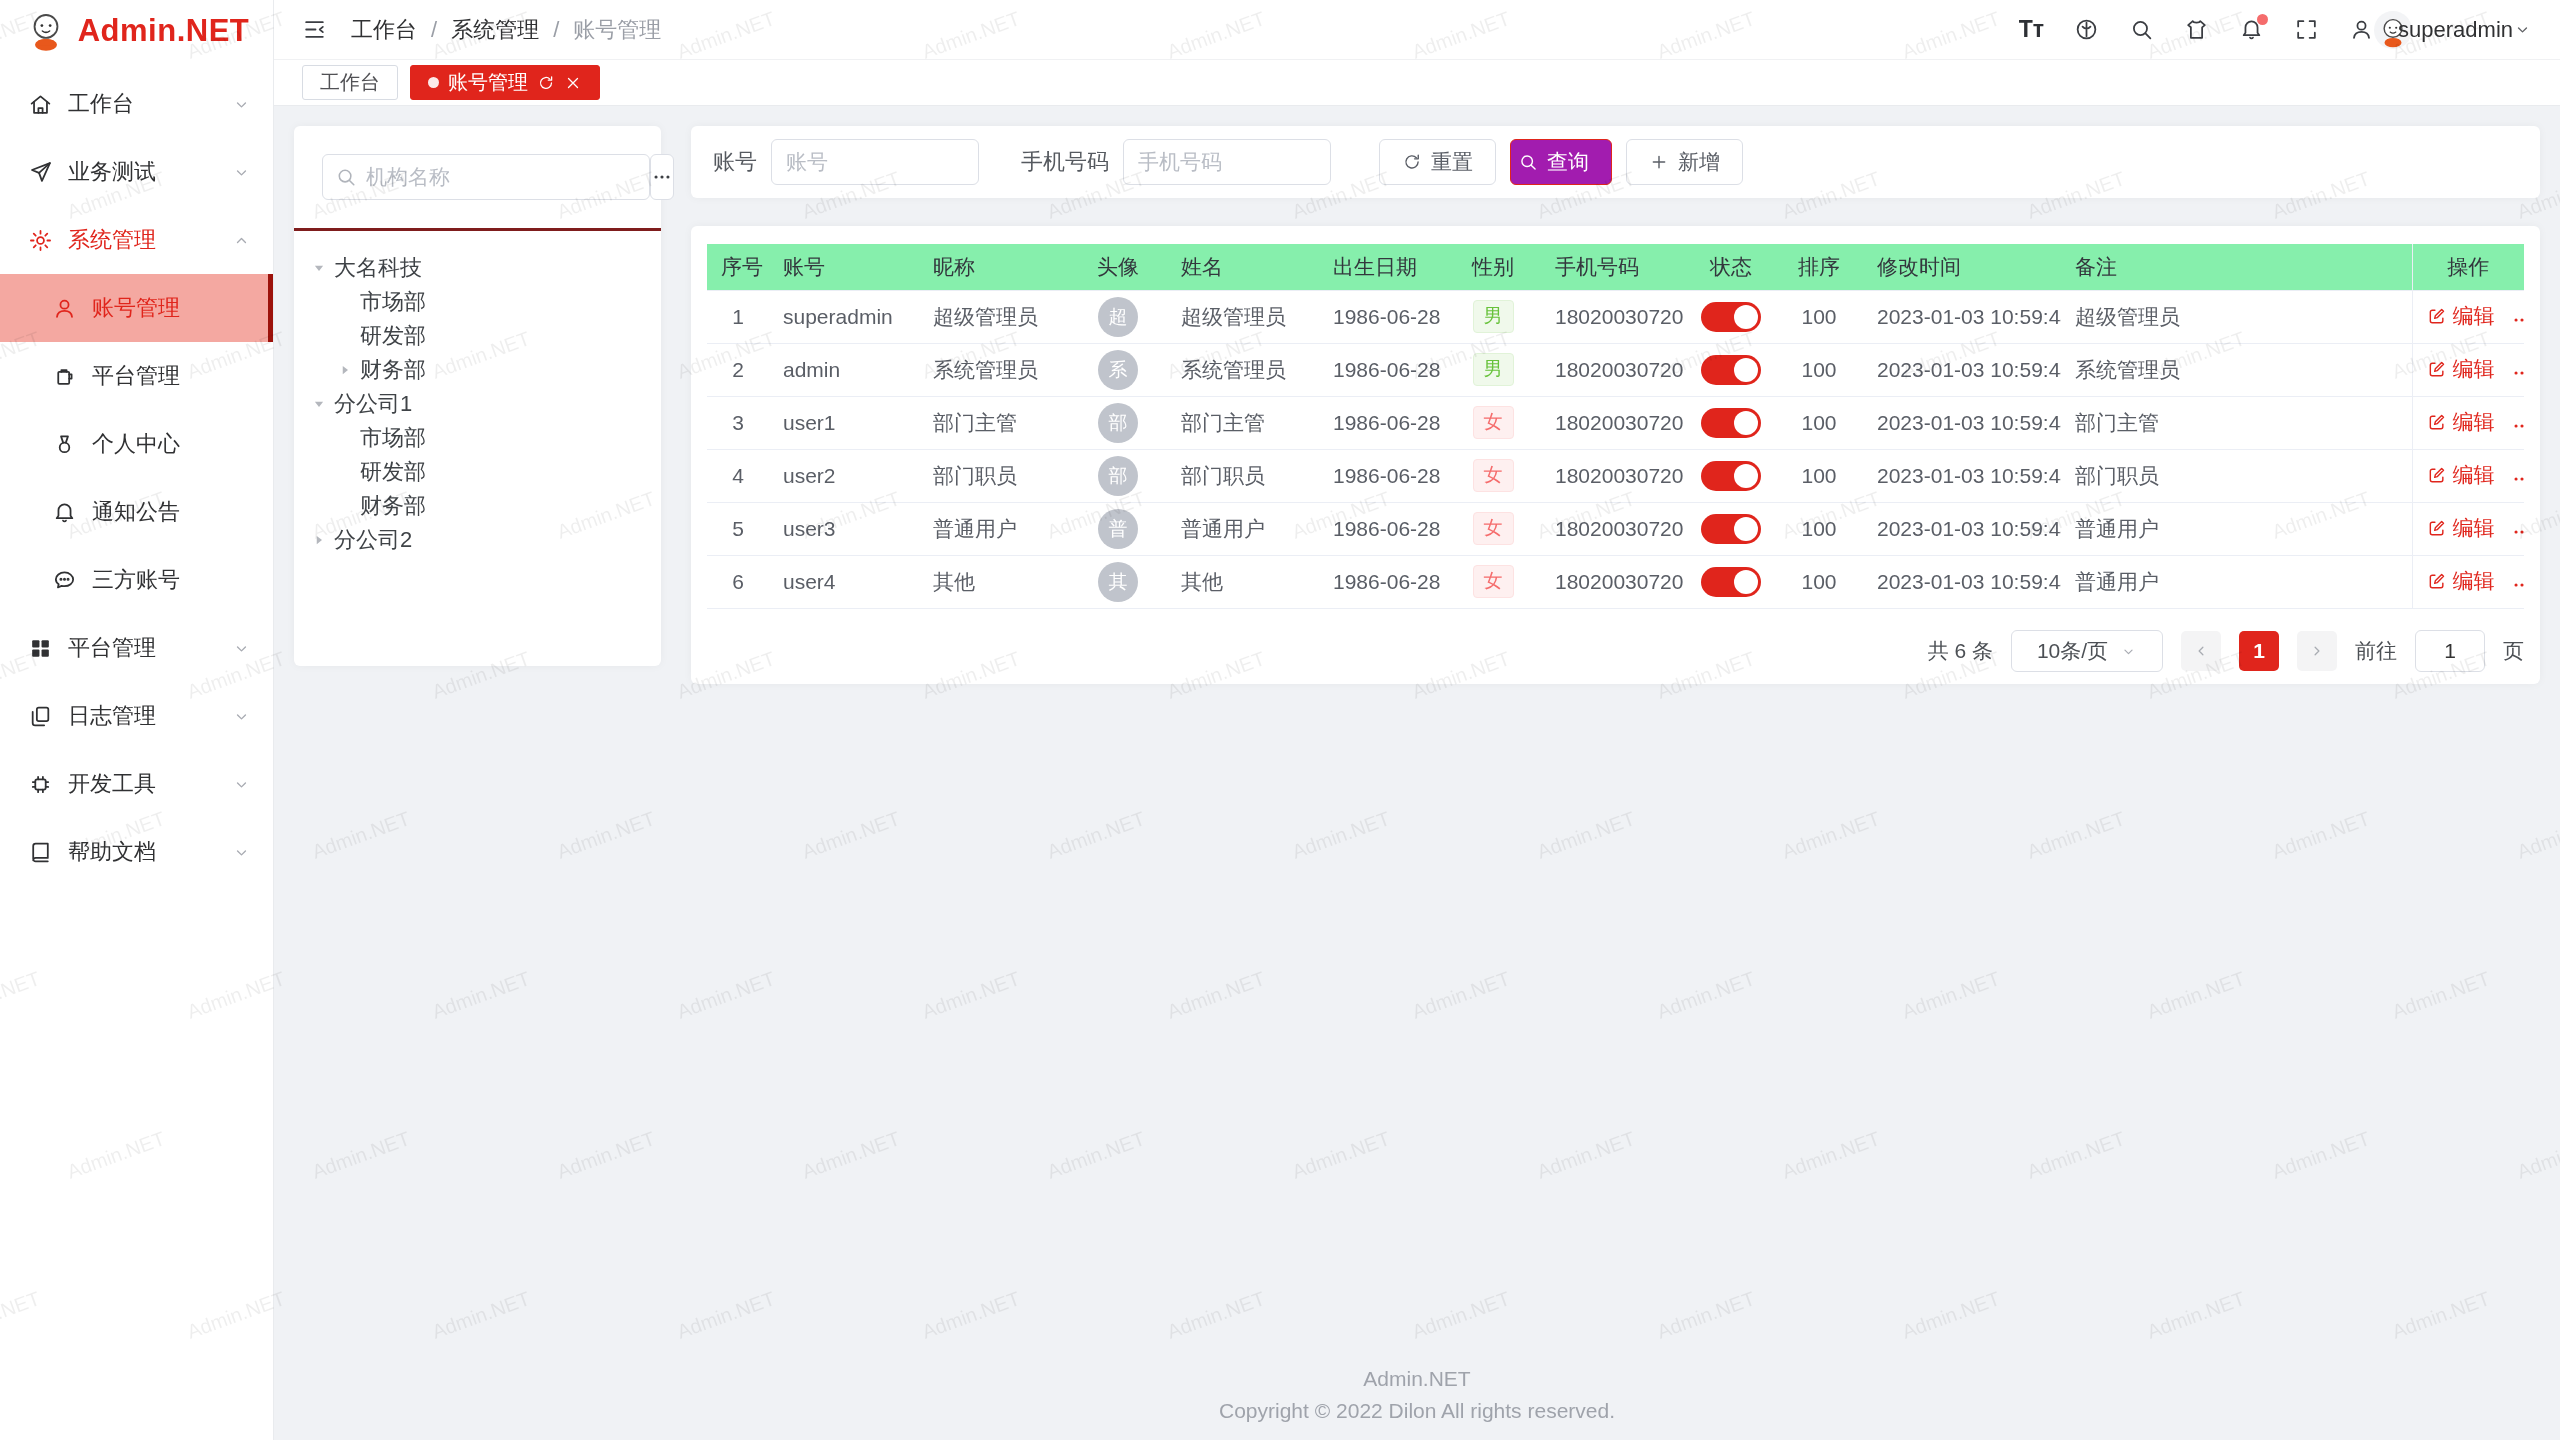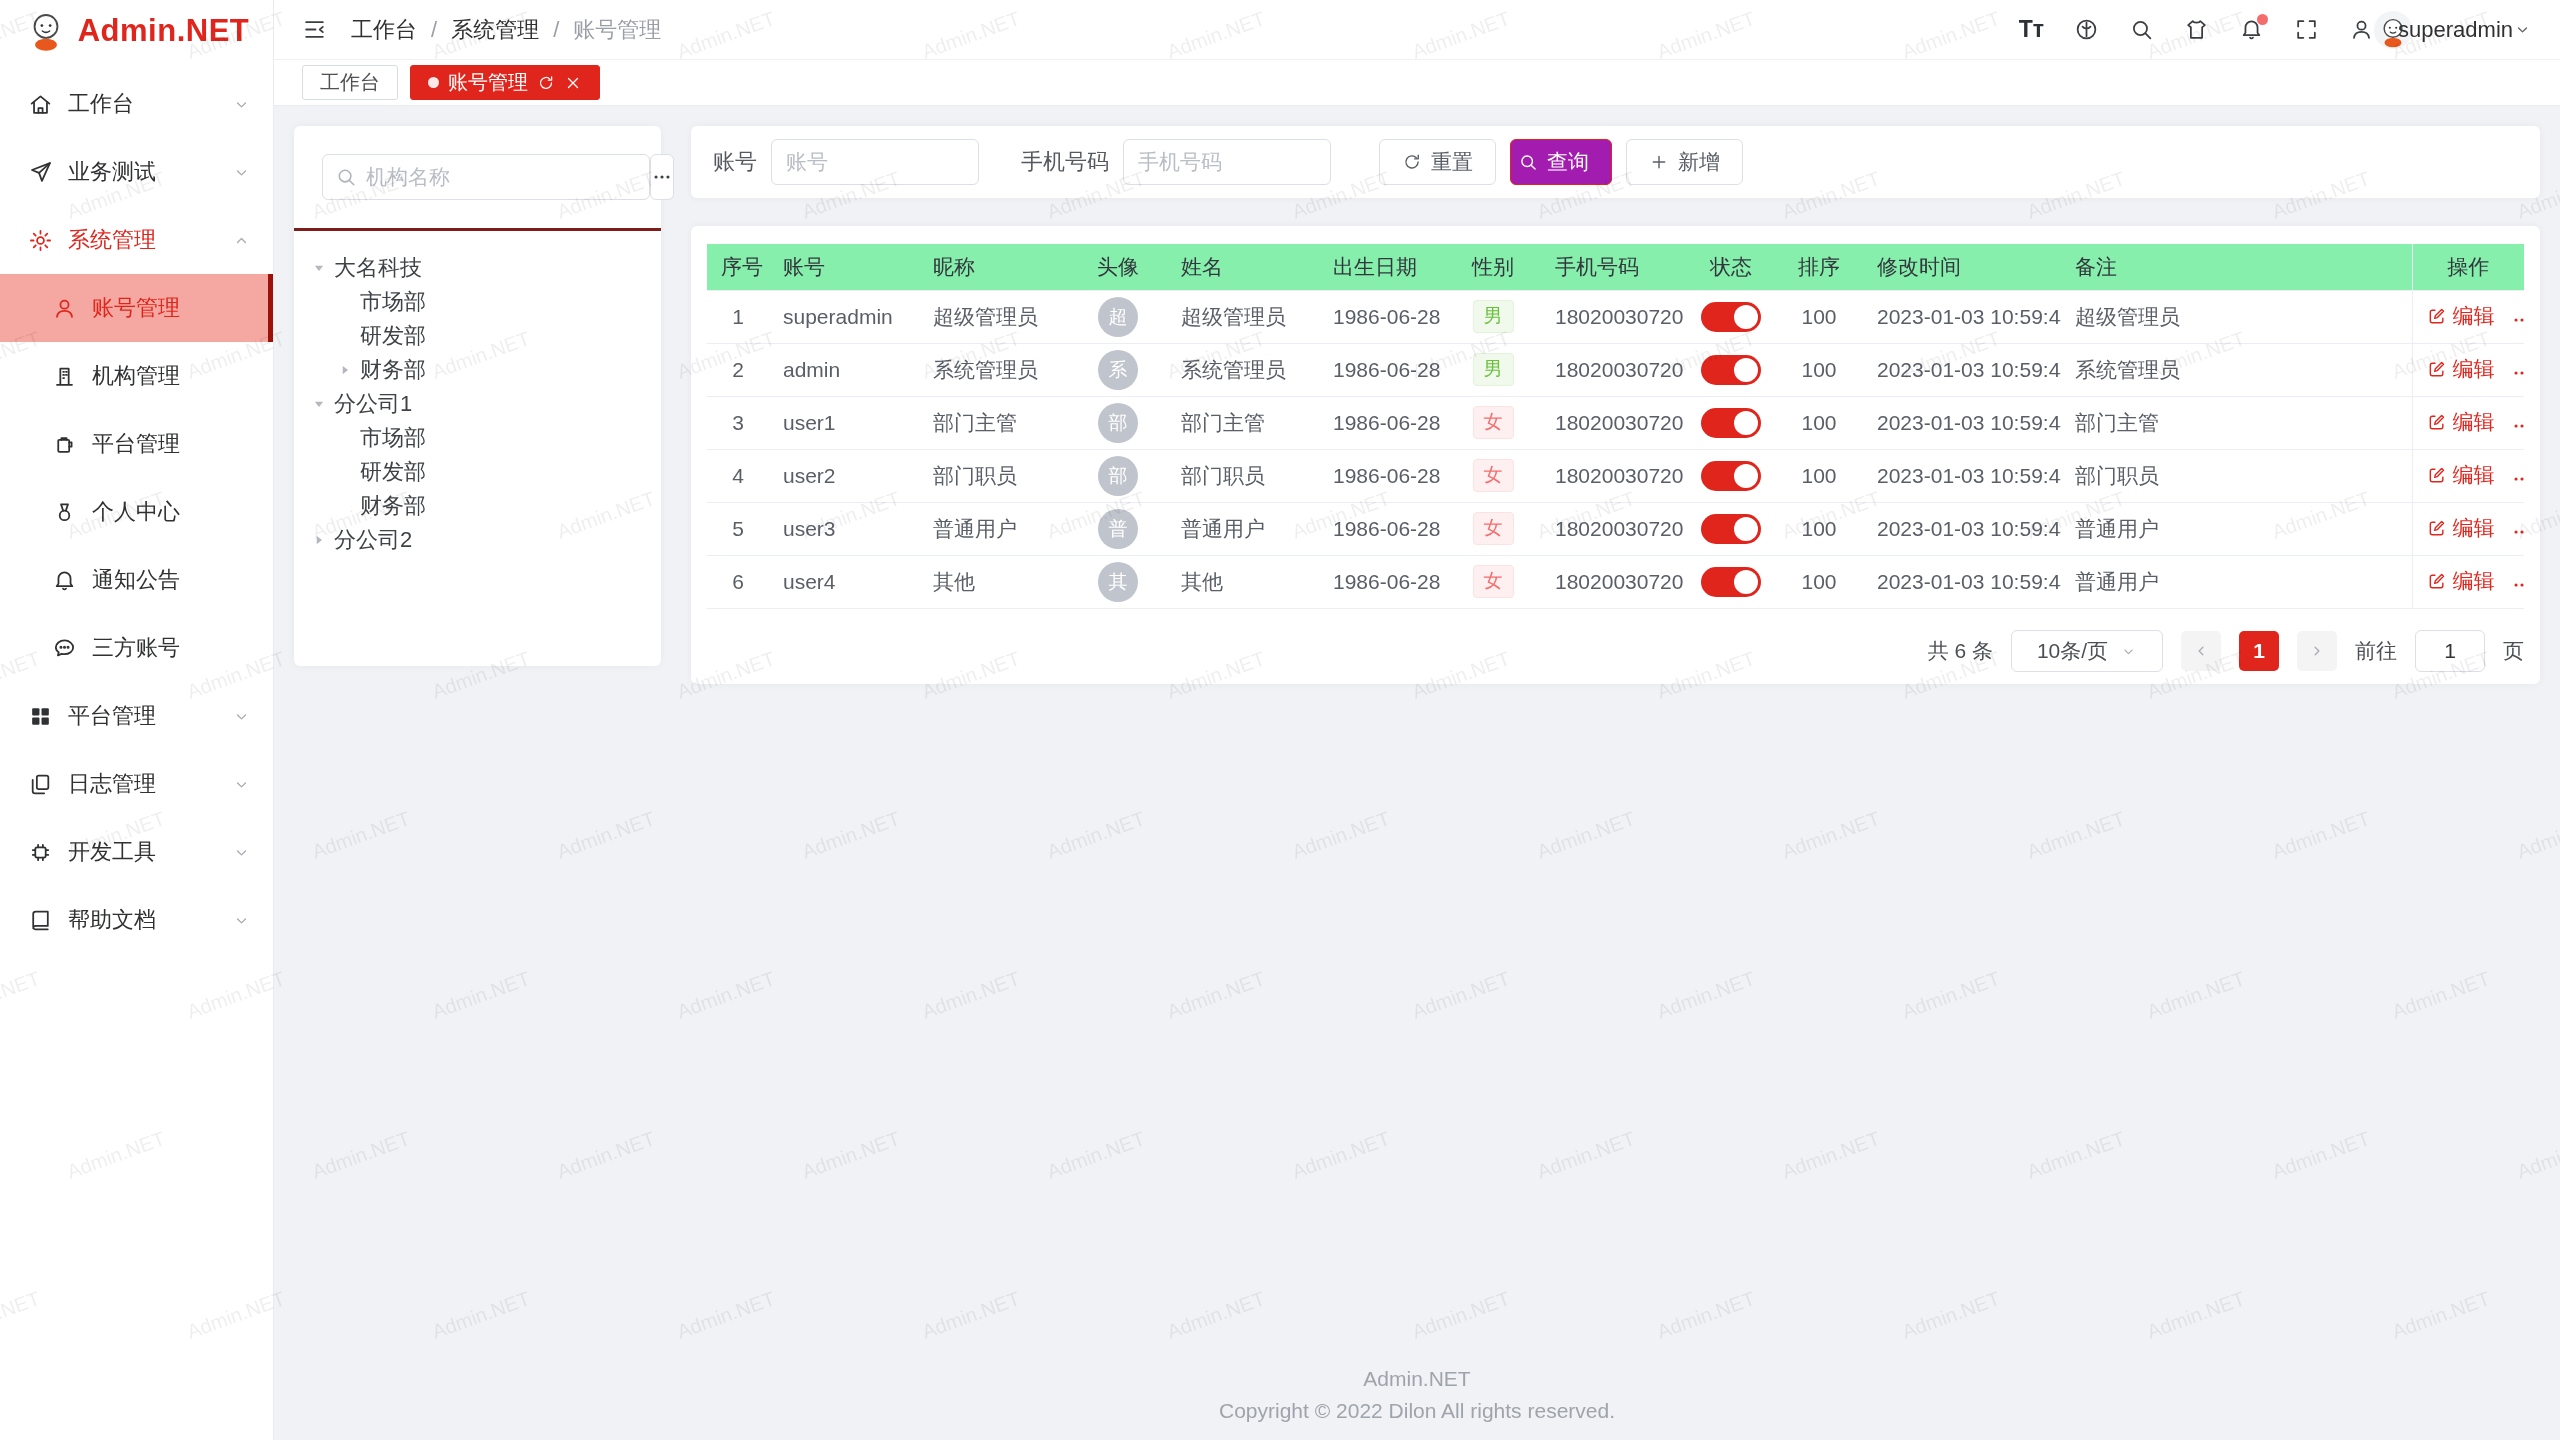--- a/index.html
+++ b/index.html
@@ -172,29 +172,20 @@
           </span>
         </div>
         <div class="mi sub active">
           <span class="mi-icon">
             <svg viewBox="0 0 24 24" fill="none" stroke="currentColor" stroke-width="1.7" stroke-linecap="round" stroke-linejoin="round">
               <circle cx="12" cy="8.3" r="3.9"></circle>
               <path d="M4.8 20c.4-4 3.4-5.8 7.2-5.8s6.8 1.8 7.2 5.8"></path>
             </svg>
           </span>
           <span class="mi-label">账号管理</span>
-        </div>
-        <div class="mi sub">
-          <span class="mi-icon">
-            <svg viewBox="0 0 24 24" fill="none" stroke="currentColor" stroke-width="1.7" stroke-linecap="round" stroke-linejoin="round">
-              <path d="M8 20V4.5h8V20M8 20H4.8M16 20h3.2M8 20h8"></path>
-              <path d="M10.7 7.5h.9M13.4 7.5h.9M10.7 10.5h.9M13.4 10.5h.9M10.7 13.5h.9"></path>
-            </svg>
-          </span>
-          <span class="mi-label">机构管理</span>
         </div>
         <div class="mi sub">
           <span class="mi-icon">
             <svg viewBox="0 0 24 24" fill="none" stroke="currentColor" stroke-width="1.7" stroke-linecap="round" stroke-linejoin="round">
               <rect x="6" y="7.5" width="10.5" height="11.5" rx="1"></rect>
               <path d="M16.5 10h2.3v4h-2.3M9 7.5V5.8h5v1.7"></path>
             </svg>
           </span>
           <span class="mi-label">平台管理</span>
         </div>

